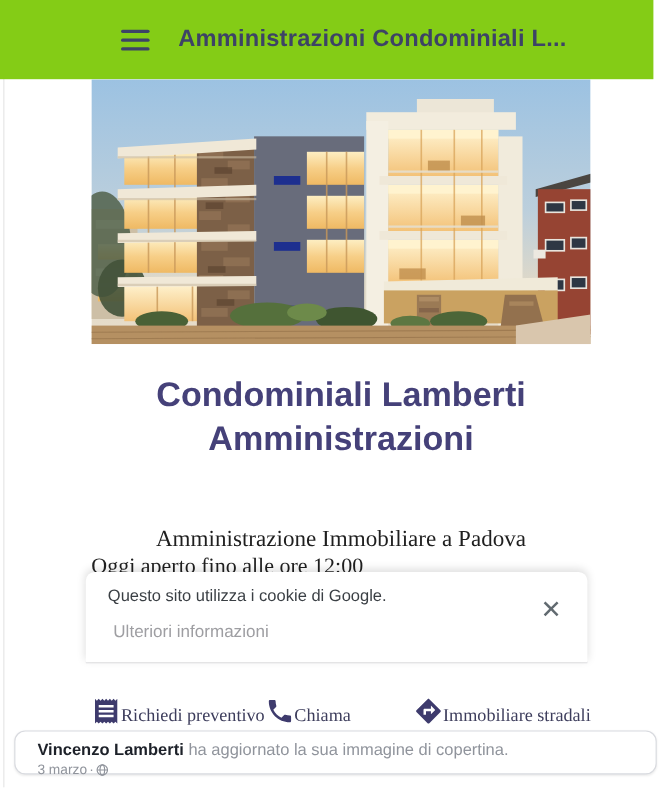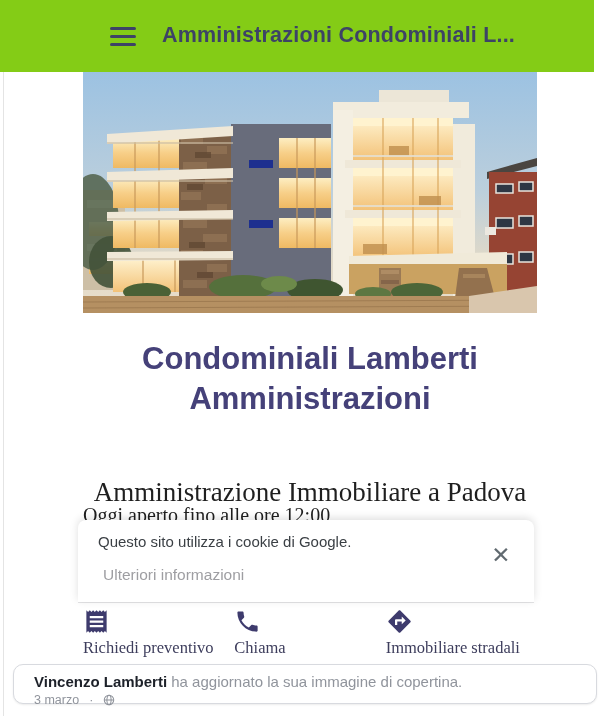--- a/index.html
+++ b/index.html
@@ -20,21 +20,21 @@
 
   
   .hero { position: absolute; left: 83px; top: 72px; width: 454px; height: 241px; overflow: hidden; }
   .hero svg { display: block; }
 
   
   .biz-name { position: absolute; left: 83px; top: 339px; width: 454px; text-align: center;
               font-size: 31px; line-height: 40px; font-weight: 700;
               color: var(--heading, #454179); }
   .subtitle { position: absolute; left: 83px; top: 477px; width: 454px; text-align: center;
-              font-family: "Liberation Serif", serif; font-size: 27px;
+              font-family: "Liberation Serif", serif; font-size: 21px;
               color: var(--body-serif, #1f1f1f); }
   .hours { position: absolute; left: 83px; top: 504px; width: 454px; 
            font-family: "Liberation Serif", serif; font-size: 20px;
            color: var(--body-serif, #2a2a2a); }
 
   
   .cookie { position: absolute; left: 78px; top: 520px; width: 456px; height: 82px;
             background: #fff; border-radius: 8px 8px 0 0;
             box-shadow: 0 -2px 8px rgba(0,0,0,0.13); z-index: 5; }
   .cookie-msg { position: absolute; left: 20px; top: 13px; font-size: 15px;
@@ -45,35 +45,35 @@
                   border: none; background: transparent; font-size: 23px; font-weight: 300;
                   color: #616a70; cursor: pointer; line-height: 30px; text-align: center;
                   font-family: "DejaVu Sans", sans-serif; }
 
   .divider { position: absolute; left: 78px; top: 601px; width: 456px; height: 2px;
              background: var(--divider, #e4e4e6); z-index: 4; }
 
   
   .actions { position: absolute; left: 83px; top: 604px; width: 454px; height: 56px;
              display: flex; z-index: 4; background: #fff; }
-  .action { flex: 1; display: flex; flex-direction: column; align-items: flex-start;
+  .action { flex: 1; display: flex; align-items: flex-end;
             justify-content: flex-start; padding-top: 4px; cursor: pointer; }
   .action svg { width: 27px; height: 27px; }
   .action-label { margin-top: 3px; font-family: "Liberation Serif", serif; font-size: 16.5px;
                   color: #3d3d5c; white-space: nowrap; }
 
   
   .post-card { position: absolute; left: 13px; top: 664px; width: 584px; height: 40px;
                background: #fff; border: 1px solid #d8dadf; border-radius: 10px;
                box-shadow: 0 1px 2px rgba(0,0,0,0.08); z-index: 6; padding: 8px 20px 0 20px; }
   .post-line { font-size: 15px; line-height: 18px; white-space: nowrap; overflow: hidden; }
   .post-author { font-weight: 700; color: var(--post-author, #1d2129); }
   .post-text { color: var(--post-muted, #8d939e); }
   .post-meta { margin-top: 2px; font-size: 12.5px; color: var(--post-muted, #90949c);
-               display: flex; align-items: center; gap: 10px; }
+               display: flex; align-items: center; gap: 2px; }
   .post-meta svg { width: 12px; height: 12px; }
 </style>
 </head>
 <body>
 
 <div class="viewport">
   <div class="edge-line"></div>
 
   <header class="site-header">
     <div class="hamburger">

